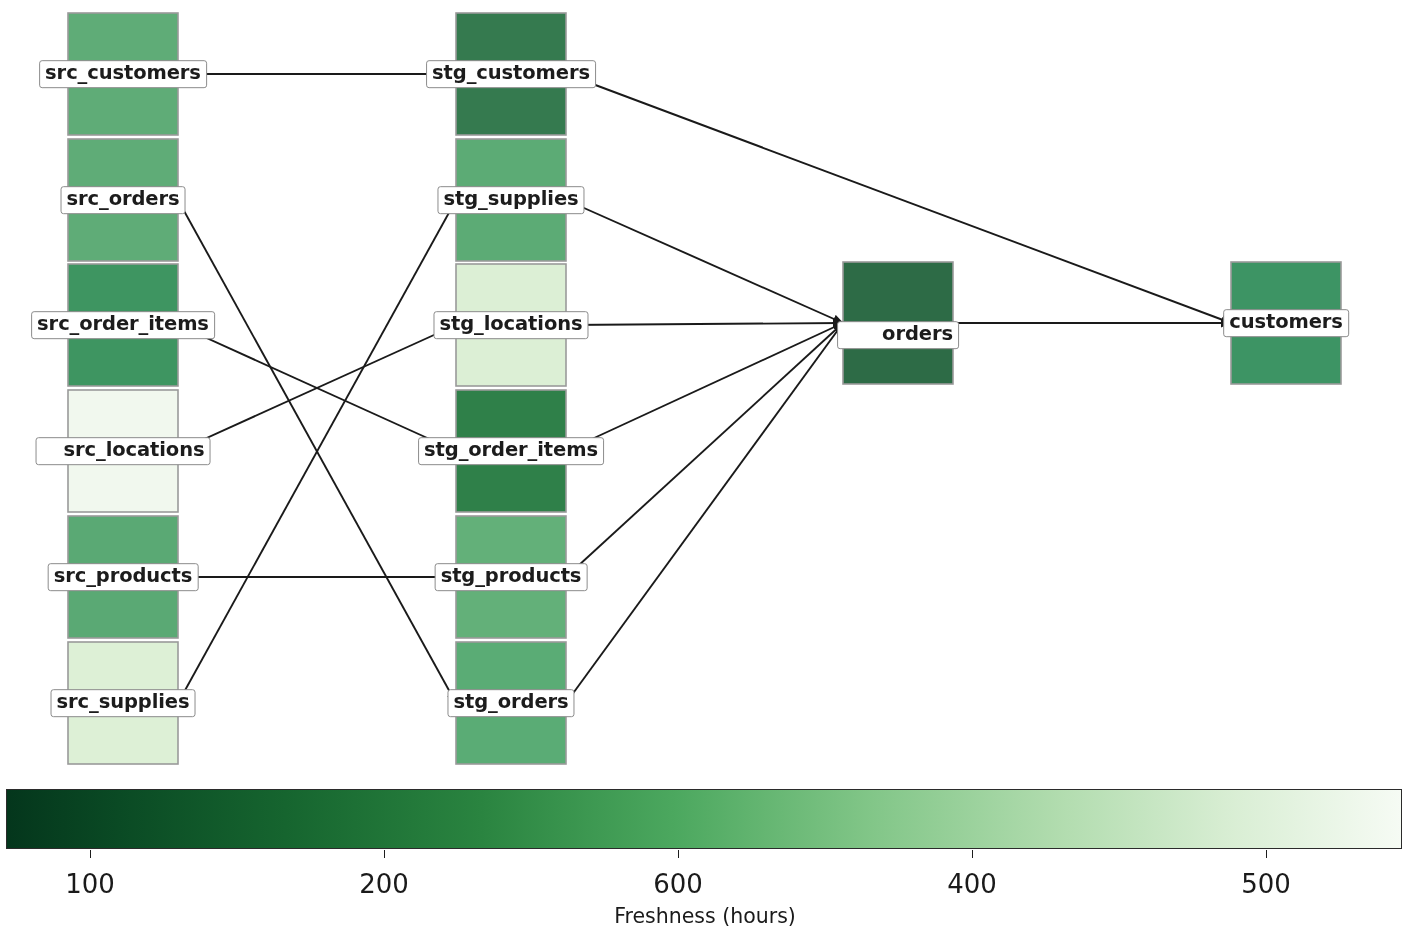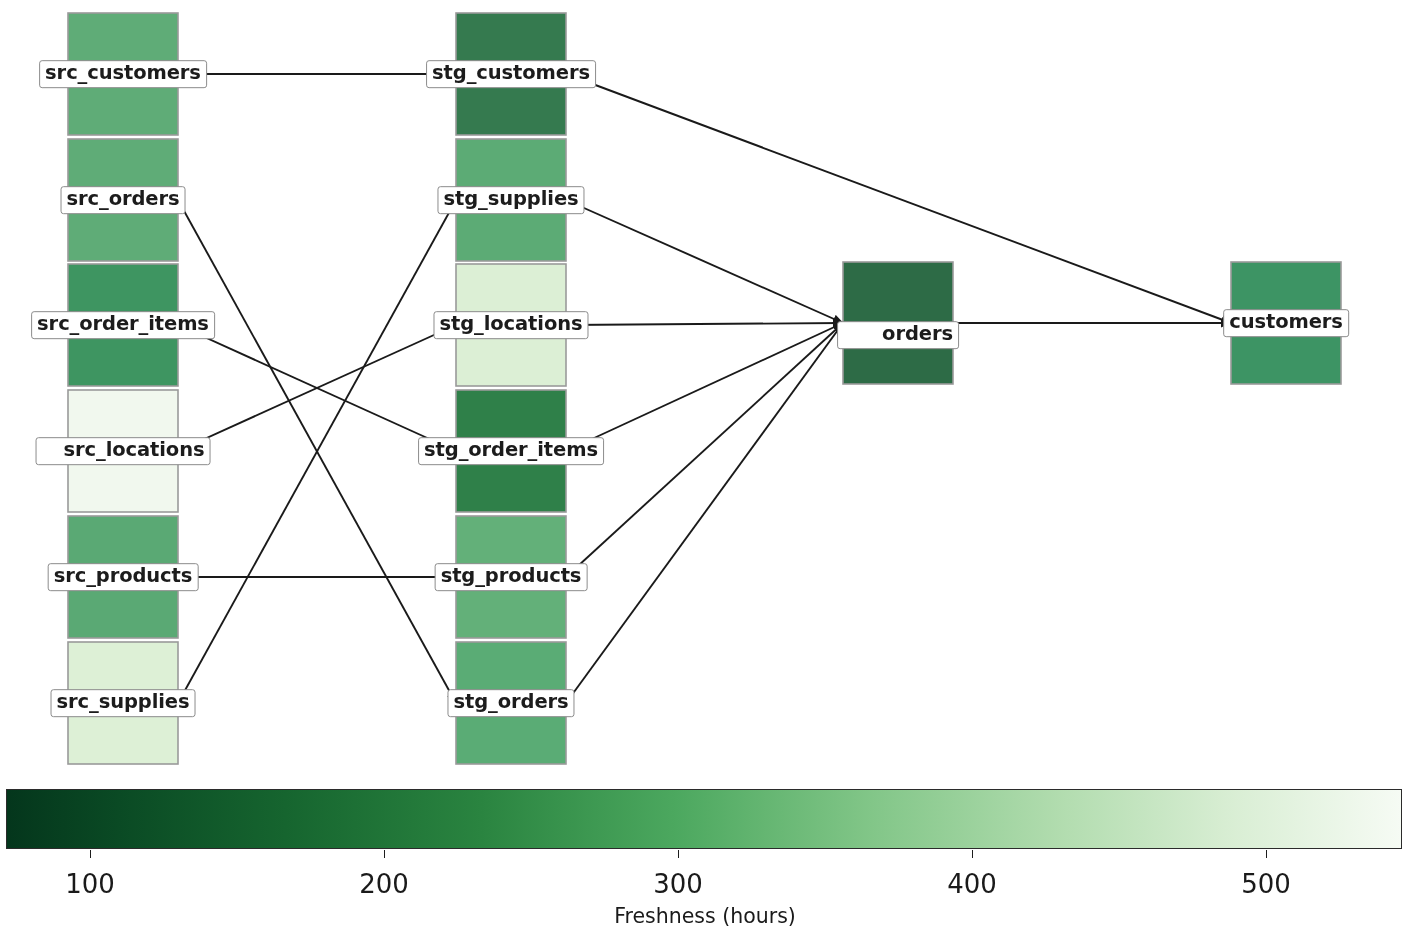--- a/index.html
+++ b/index.html
@@ -84,21 +84,21 @@
 
   <div id="colorbar-wrap">
     <div id="colorbar-gradient" style="background: linear-gradient(to right, rgb(4, 54, 28) 0%, rgb(10, 74, 36) 8%, rgb(22, 101, 47) 20%, rgb(42, 132, 64) 34%, rgb(76, 168, 95) 48%, rgb(130, 198, 136) 62%, rgb(179, 221, 176) 76%, rgb(217, 238, 212) 88%, rgb(246, 251, 244) 100%);"></div>
   </div>
   <div id="cb-ticks">
       <div class="cb-tick" style="left: 90px;"></div>
       <div class="cb-ticklabel" style="left: 90px;">100</div>
       <div class="cb-tick" style="left: 384px;"></div>
       <div class="cb-ticklabel" style="left: 384px;">200</div>
       <div class="cb-tick" style="left: 678px;"></div>
-      <div class="cb-ticklabel" style="left: 678px;">300</div>
+      <div class="cb-ticklabel" style="left: 678px;">600</div>
       <div class="cb-tick" style="left: 972px;"></div>
       <div class="cb-ticklabel" style="left: 972px;">400</div>
       <div class="cb-tick" style="left: 1266px;"></div>
       <div class="cb-ticklabel" style="left: 1266px;">500</div>
     </div>
   <div id="cb-axis-label">Freshness (hours)</div>
 
 </div>
 
 </body></html>

